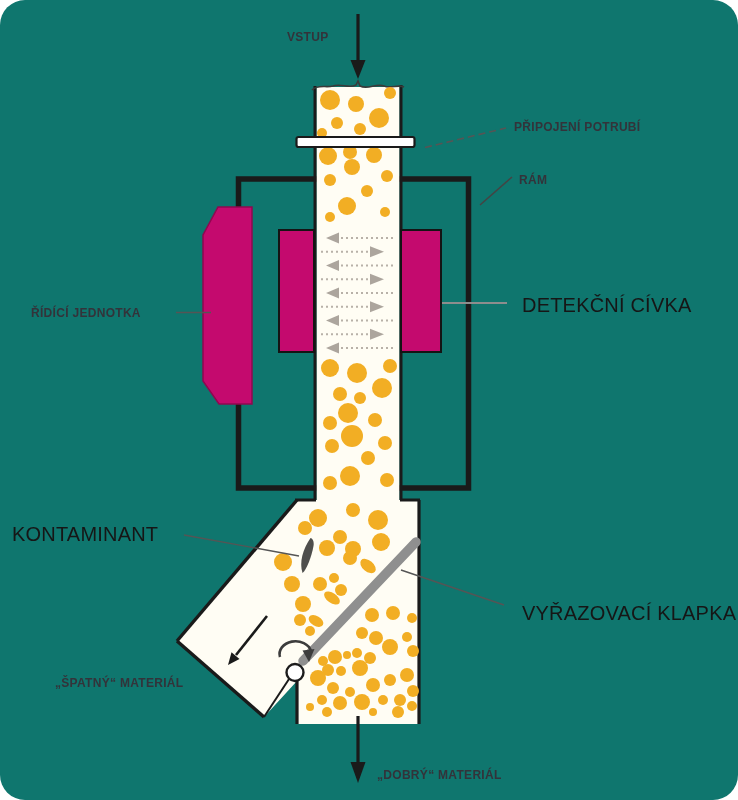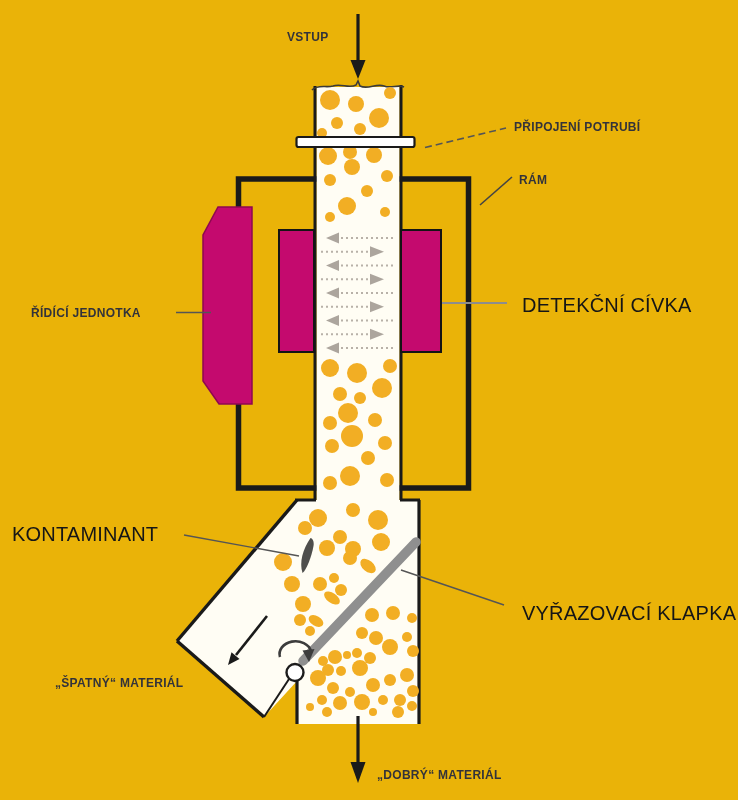--- a/index.html
+++ b/index.html
@@ -1,17 +1,17 @@
 <!DOCTYPE html>
 <html><head>
 <meta charset="utf-8">
 <style>
   html,body{margin:0;padding:0;background:#ffffff;}
-  .stage{position:relative;width:738px;height:800px;background:#eab308;overflow:hidden;
-         font-family:"Liberation Sans", sans-serif;}
+  .stage{position:relative;width:738px;height:800px;background:#0f766e;overflow:hidden;
+         font-family:"Liberation Sans", sans-serif;border-radius:25px;}
   svg{position:absolute;left:0;top:0;}
   text{font-family:"Liberation Sans", sans-serif;}
   .lbl-small{font-size:12px;font-weight:bold;fill:#33333a;letter-spacing:.3px;}
   .lbl-big{font-size:20px;font-weight:400;fill:#161616;letter-spacing:.2px;}
 </style>
 </head>
 <body>
 
 <div class="stage">
 <svg width="738" height="800" viewBox="0 0 738 800">

